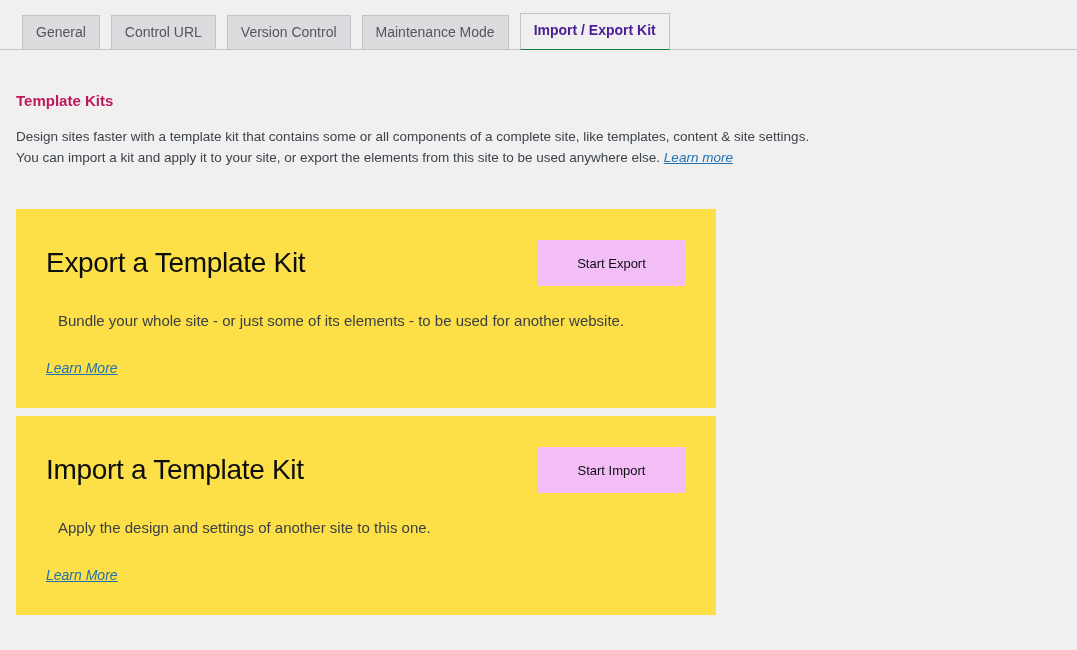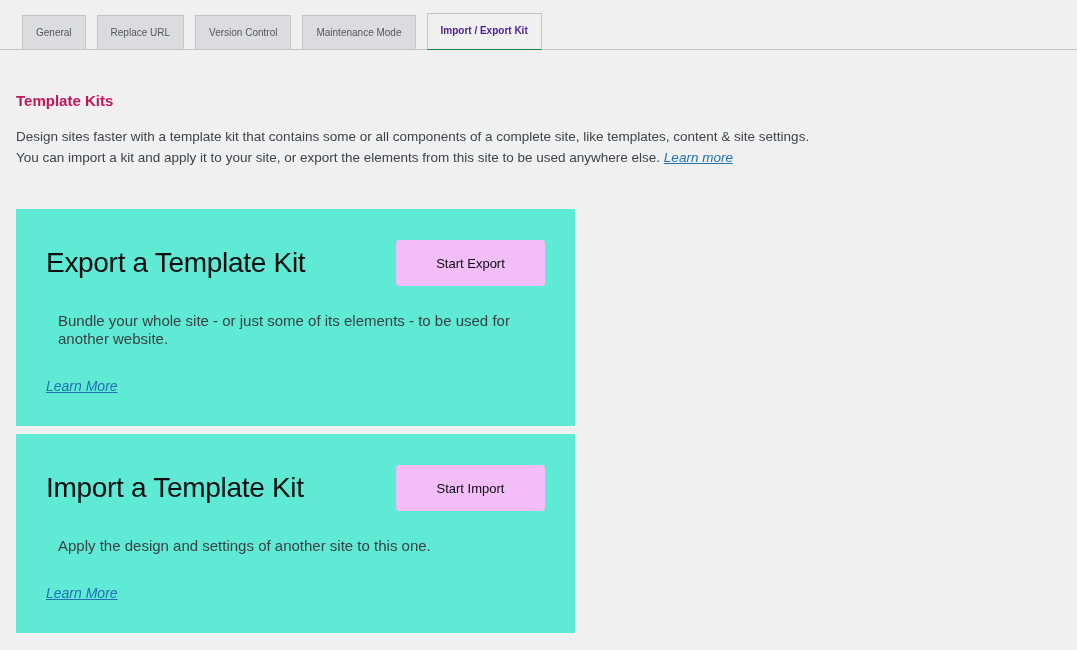--- a/index.html
+++ b/index.html
@@ -21,21 +21,21 @@
     border-bottom: 1px solid #c3c4c7;
     width: 1077px;
   }
   .nav-tab {
     display: inline-block;
     margin-right: 11px;
     margin-bottom: -1px;
     padding: 8px 13px 8px;
     background: #dcdcde;
     border: 1px solid #c3c4c7;
-    font-size: 10px;
+    font-size: 14px;
     line-height: 17px;
     color: #50575e;
     cursor: pointer;
     white-space: nowrap;
   }
   .nav-tab.active {
     background: #f0f0f1;
     border-bottom: 1px solid #15803d;
     color: #4c1d95;
     font-weight: bold;
@@ -60,22 +60,22 @@
   a.link {
     color: #2271b1;
     text-decoration: underline;
     cursor: pointer;
     font-style: italic;
   }
 
   
   .cards { margin-top: 41px; }
   .card {
-    width: 559px;
-    background: #5eead4;
+    width: 700px;
+    background: #fde047;
     padding: 31px 30px 31px 30px;
     margin-bottom: 8px;
   }
   .card-header {
     display: flex;
     justify-content: space-between;
     align-items: center;
   }
   .card-title {
     margin: 0;
@@ -104,21 +104,21 @@
     color: #3a3f45;
   }
   .card-link-row { margin-top: 29px; }
   .card-link { font-size: 14px; }
 </style>
 </head>
 <body>
 
 <div class="nav-tabs">
   <span class="nav-tab">General</span>
-  <span class="nav-tab">Replace URL</span>
+  <span class="nav-tab">Control URL</span>
   <span class="nav-tab">Version Control</span>
   <span class="nav-tab">Maintenance Mode</span>
   <span class="nav-tab active">Import / Export Kit</span>
 </div>
 
 <div class="content">
 
   <h3 class="section-title">Template Kits</h3>
 
   <p class="intro-text"><span>Design sites faster with a template kit that contains some or all components of a complete site, like templates, content &amp; site settings.</span><br>

